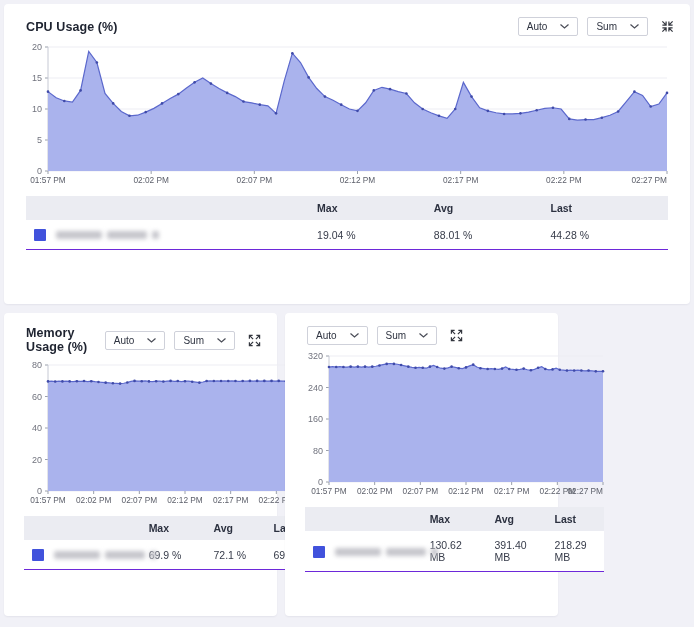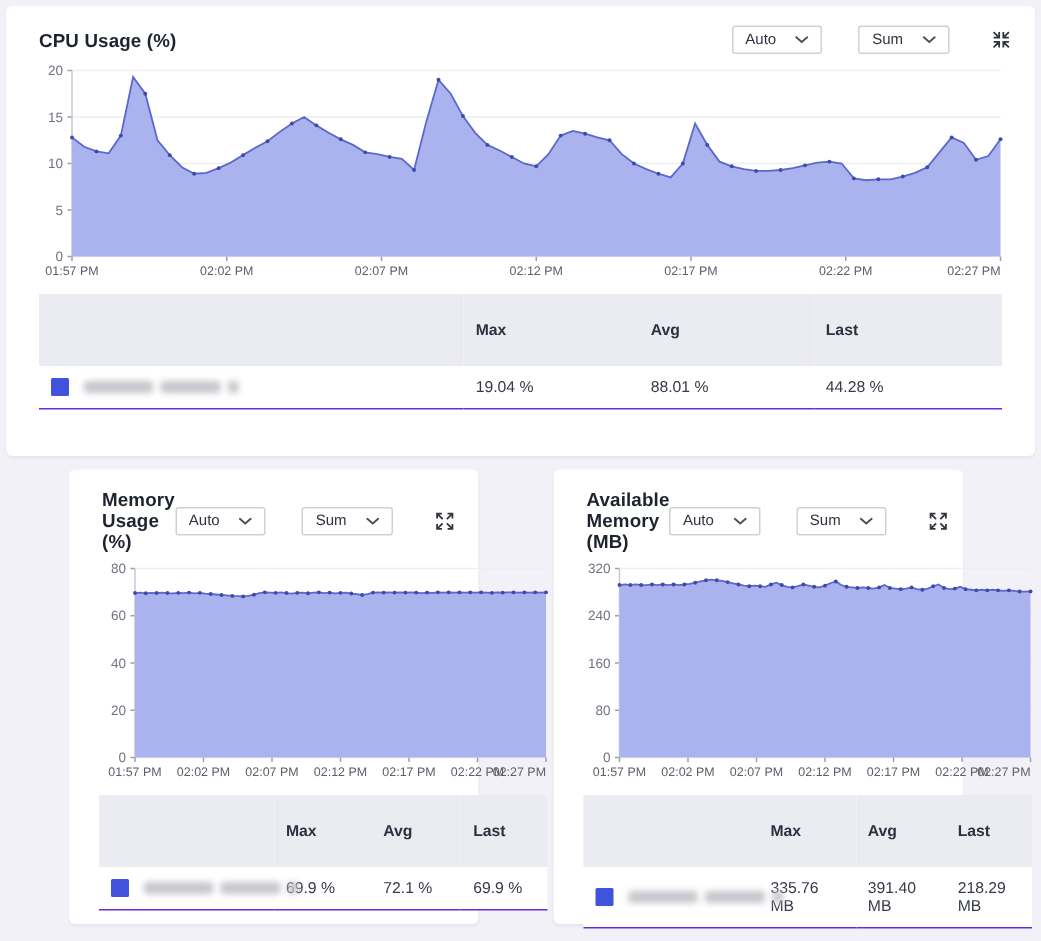--- a/index.html
+++ b/index.html
@@ -4,35 +4,35 @@
 <style>
   html,body{margin:0;padding:0;}
   body{
     width:694px;height:627px;box-sizing:border-box;padding:4px;
     background:#f1f1f7;font-family:"Liberation Sans",sans-serif;
   }
   .page{display:flex;flex-direction:column;gap:9px;}
   .panel{background:#fff;border-radius:4px;box-shadow:0 1px 2px rgba(20,20,43,.06);}
   .panel-top{height:300px;}
   .row{display:flex;gap:8px;}
-  .row .panel{width:273px;height:303px;margin-left:42px;}
+  .row .panel{width:273px;height:303px;}
   .panel-header{display:flex;align-items:center;justify-content:space-between;padding:13px 14px 2px 22px;}
   .panel-title{font-size:12.5px;font-weight:bold;color:#1e2330;margin:0;letter-spacing:.1px;}
-  .controls{display:flex;align-items:center;gap:24px;}
+  .controls{display:flex;align-items:center;gap:9px;}
   .select{display:flex;align-items:center;gap:13px;border:1px solid #cfd1da;border-radius:2px;
           padding:3px 8px;font-size:10px;color:#2e3340;cursor:pointer;background:#fff;}
   .select .chev{display:block;}
   .iconbtn{border:none;background:none;padding:2px;margin-left:2px;cursor:pointer;display:flex;}
   .chart{display:block;margin:2px 14px 0 14px;overflow:visible;}
   .chart text{font-family:"Liberation Sans",sans-serif;}
   .tick{font-size:9px;fill:#71737e;}
   .xtick{font-size:8.3px;fill:#5d606b;}
   .legend{border-collapse:collapse;margin:6px 22px 0 22px;width:642px;table-layout:fixed;}
   .row .legend{margin:6px 20px 0 20px;width:299px;}
-  .legend th{background:#ebecf2;font-size:10.5px;font-weight:bold;color:#2c3140;text-align:left;padding:18px 8px;}
+  .legend th{background:#ebecf2;font-size:10.5px;font-weight:bold;color:#2c3140;text-align:left;padding:6px 8px;}
   .legend td{font-size:10.5px;color:#363b49;padding:8px 8px;border-bottom:1px solid #6d28d9;background:#fff;text-align:left;}
   .panel-top .legend th:nth-child(1){width:46%;} .panel-top .legend th:nth-child(2){width:17.5%;}
   .panel-top .legend th:nth-child(3){width:17.5%;} .panel-top .legend th:nth-child(4){width:19%;}
   .row .legend th:nth-child(1){width:42%;} .row .legend th:nth-child(2){width:21%;}
   .row .legend th:nth-child(3){width:19%;} .row .legend th:nth-child(4){width:18%;}
   .name-cell{white-space:nowrap;}
   .swatch{display:inline-block;width:12px;height:12px;background:#4152dc;border-radius:1px;vertical-align:middle;margin-right:10px;}
   .redacted{display:inline-flex;gap:5px;vertical-align:middle;filter:blur(2px);}
   .redacted i{display:block;height:8px;background:#c6c6cc;border-radius:2px;}
   .redacted i:nth-child(1){width:46px;}
@@ -281,21 +281,20 @@
             <td>69.9 %</td>
             <td>72.1 %</td>
             <td>69.9 %</td>
           </tr>
         </tbody>
       </table>
     </section>
 
     <section class="panel">
       <div class="panel-header">
-        <h2 class="panel-title">Available Memory (MB)</h2>
         <div class="controls">
           <div class="select">
             <span>Auto</span>
             <svg class="chev" width="9" height="5" viewBox="0 0 9 5">
                 <path d="M0.5 0.5L4.5 4L8.5 0.5" stroke="#4a4d57" stroke-width="1.2" fill="none"></path>
               </svg>
           </div>
           <div class="select">
             <span>Sum</span>
             <svg class="chev" width="9" height="5" viewBox="0 0 9 5">
@@ -391,21 +390,21 @@
             <th>Last</th>
           </tr>
         </thead>
         <tbody>
           <tr>
             <td class="name-cell"><span class="swatch"></span><span class="redacted">
                   <i></i>
                   <i></i>
                   <i></i>
                 </span></td>
-            <td>335.76 MB</td>
+            <td>130.62 MB</td>
             <td>391.40 MB</td>
             <td>218.29 MB</td>
           </tr>
         </tbody>
       </table>
     </section>
 
   </div>
 </div>
 

